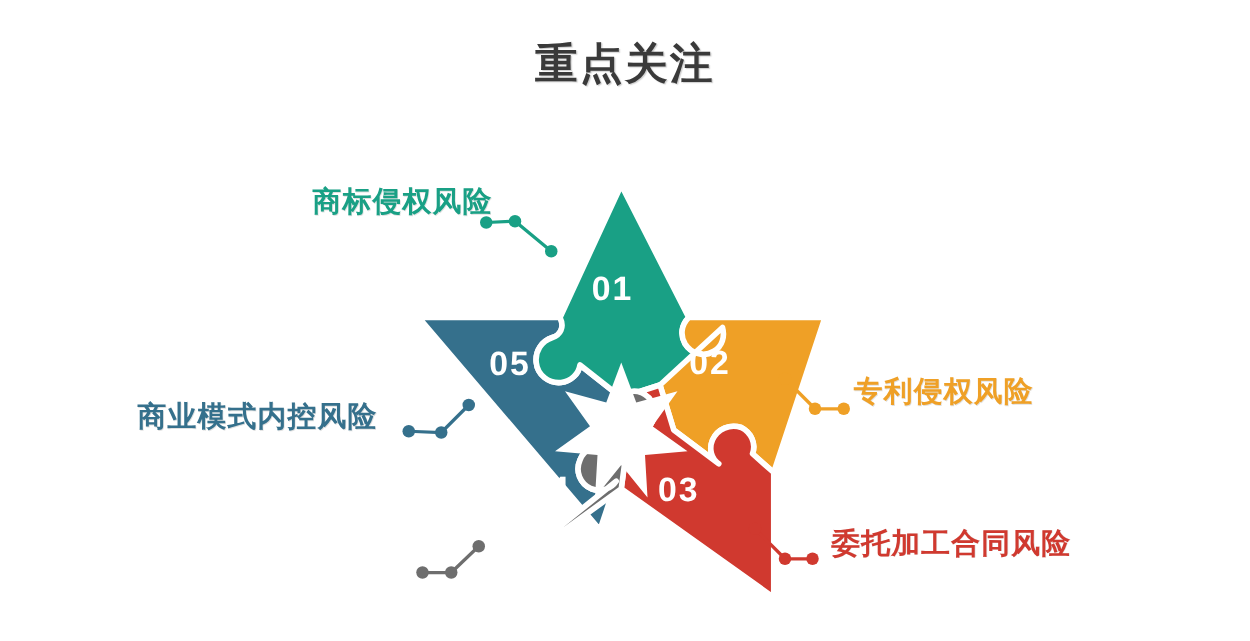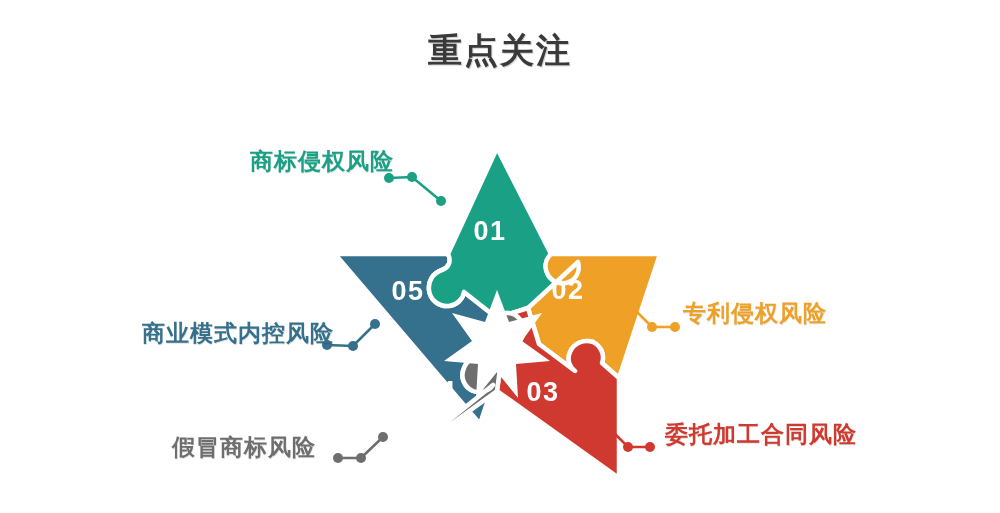--- a/index.html
+++ b/index.html
@@ -211,17 +211,16 @@
     </g>
 
   </svg>
 
   <div class="seg-label lbl-01" style="color: rgb(25, 160, 133);">商标侵权风险</div>
 
   <div class="seg-label lbl-02" style="color: rgb(239, 160, 38);">专利侵权风险</div>
 
   <div class="seg-label lbl-03" style="color: rgb(208, 57, 47);">委托加工合同风险</div>
 
-  <div class="seg-label lbl-04" style="color: rgb(110, 110, 110);">假冒商标风险</div>
-
-  <div class="seg-label lbl-05" style="color: rgb(53, 112, 140); margin-left: 32px;">商业模式内控风险</div>
+
+  <div class="seg-label lbl-05" style="color: rgb(53, 112, 140);">商业模式内控风险</div>
 
 </div>
 
 </body></html>

